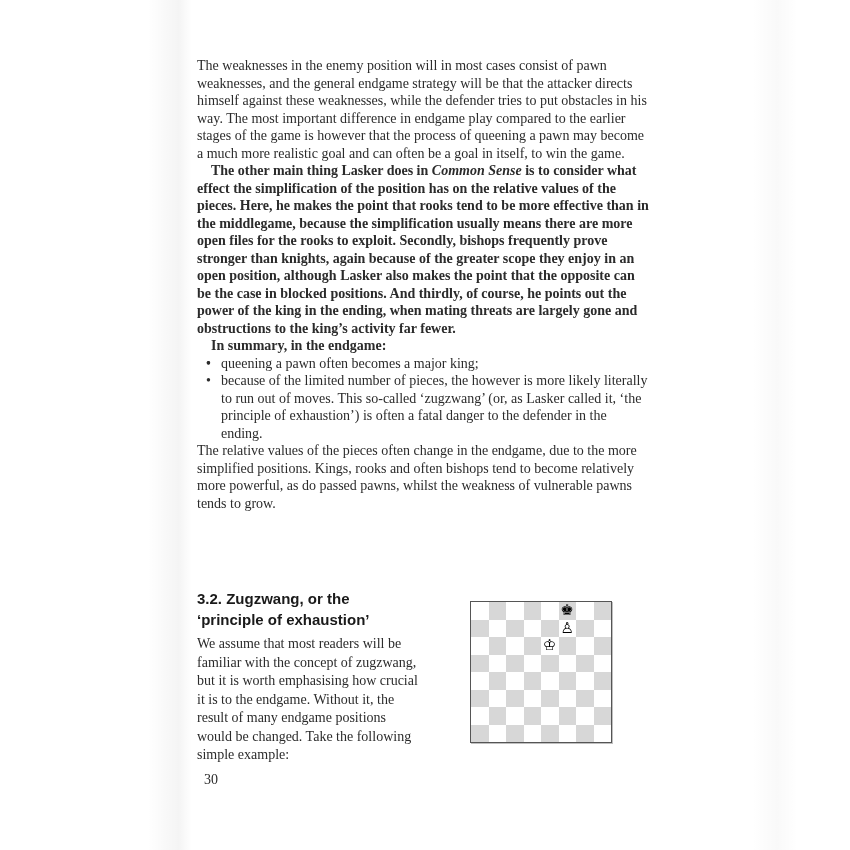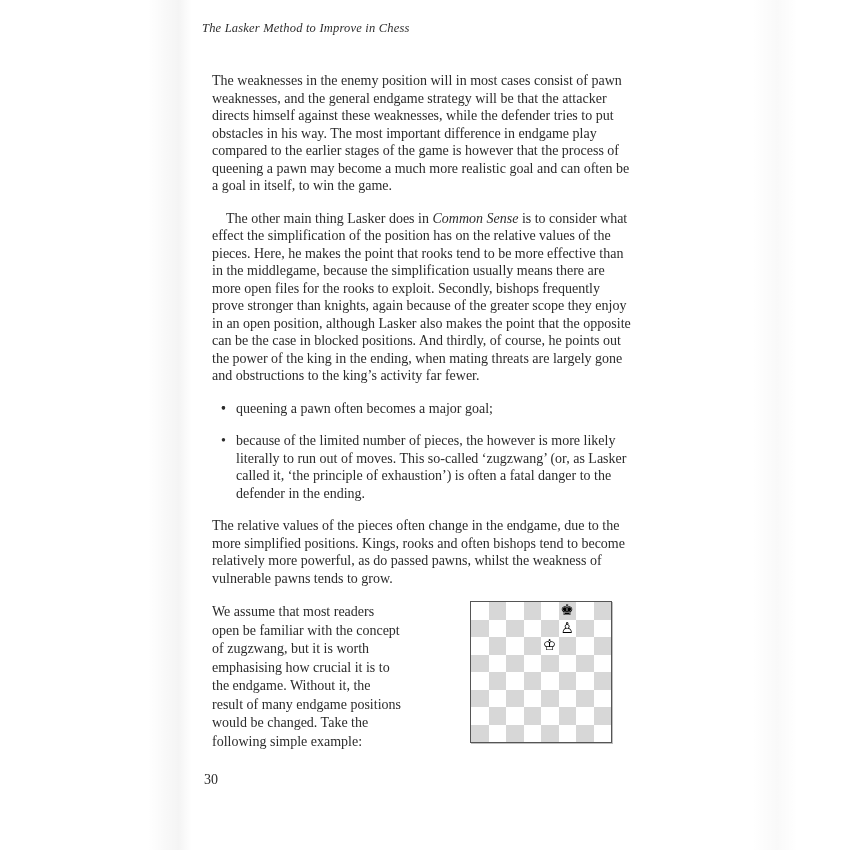--- a/index.html
+++ b/index.html
@@ -42,24 +42,24 @@
   .main-block {
     position: absolute;
     left: 197px; top: 57px;
     width: 452px;
     font-size: 14px;
     line-height: 17.5px;
     text-align: left;
   }
   .main-block p,
   .section-left p {
-    margin: 15px;
+    margin: 0;
     padding: 0;
   }
-  p.indent { text-indent: 14px; }
+  p.indent { text-indent: 14px; font-weight: bold; }
   p.noindent { text-indent: 0; }
   p.bullet {
     position: relative;
     padding-left: 24px;
   }
   .bullet-marker {
     position: absolute;
     left: 9px;
     top: 0;
   }
@@ -108,34 +108,35 @@
     color: #2b2b2b;
   }
 </style>
 </head>
 <body>
 
 <div class="sheet">
   <div class="edge-left"></div>
   <div class="edge-right"></div>
 
-  <div class="running-head">The Lasker Method to Improve in Chess</div>
 
   <div class="main-block" id="main-paragraphs">
       <p class="noindent"><span>The weaknesses in the enemy position will in most cases consist of pawn weaknesses, and the general endgame strategy will be that the attacker directs himself against these weaknesses, while the defender tries to put obstacles in his way. The most important difference in endgame play compared to the earlier stages of the game is however that the process of queening a pawn may become a much more realistic goal and can often be a goal in itself, to win the game.</span></p>
       <p class="indent"><span>The other main thing Lasker does in </span><i>Common Sense</i><span> is to consider what effect the simplification of the position has on the relative values of the pieces. Here, he makes the point that rooks tend to be more effective than in the middlegame, because the simplification usually means there are more open files for the rooks to exploit. Secondly, bishops frequently prove stronger than knights, again because of the greater scope they enjoy in an open position, although Lasker also makes the point that the opposite can be the case in blocked positions. And thirdly, of course, he points out the power of the king in the ending, when mating threats are largely gone and obstructions to the king’s activity far fewer.</span></p>
+      <p class="indent"><span>In summary, in the endgame:</span></p>
       <p class="bullet"><span class="bullet-marker">•</span></p>
-      <p class="bullet"><span class="bullet-marker">•</span><span>queening a pawn often becomes a major goal;</span></p>
+      <p class="bullet"><span class="bullet-marker">•</span><span>queening a pawn often becomes a major king;</span></p>
       <p class="bullet"><span class="bullet-marker">•</span><span>because of the limited number of pieces, the however is more likely literally to run out of moves. This so-called ‘zugzwang’ (or, as Lasker called it, ‘the principle of exhaustion’) is often a fatal danger to the defender in the ending.</span></p>
       <p class="noindent"><span>The relative values of the pieces often change in the endgame, due to the more simplified positions. Kings, rooks and often bishops tend to become relatively more powerful, as do passed pawns, whilst the weakness of vulnerable pawns tends to grow.</span></p>
     </div>
 
   <div class="section-left">
+    <h2 class="section-heading">3.2. Zugzwang, or the ‘principle of exhaustion’</h2>
     <div class="section-paras" id="section-paragraphs">
-        <p class="noindent"><span>We assume that most readers open be familiar with the concept of zugzwang, but it is worth emphasising how crucial it is to the endgame. Without it, the result of many endgame positions would be changed. Take the following simple example:</span></p>
+        <p class="noindent"><span>We assume that most readers will be familiar with the concept of zugzwang, but it is worth emphasising how crucial it is to the endgame. Without it, the result of many endgame positions would be changed. Take the following simple example:</span></p>
       </div>
   </div>
 
   <div class="chess-board" id="chess-board" style="border-color: rgb(85, 85, 85);">
       <div class="sq" style="background: rgb(255, 255, 255);"></div>
       <div class="sq" style="background: rgb(215, 215, 215);"></div>
       <div class="sq" style="background: rgb(255, 255, 255);"></div>
       <div class="sq" style="background: rgb(215, 215, 215);"></div>
       <div class="sq" style="background: rgb(255, 255, 255);"></div>
       <div class="sq" style="background: rgb(215, 215, 215);">

